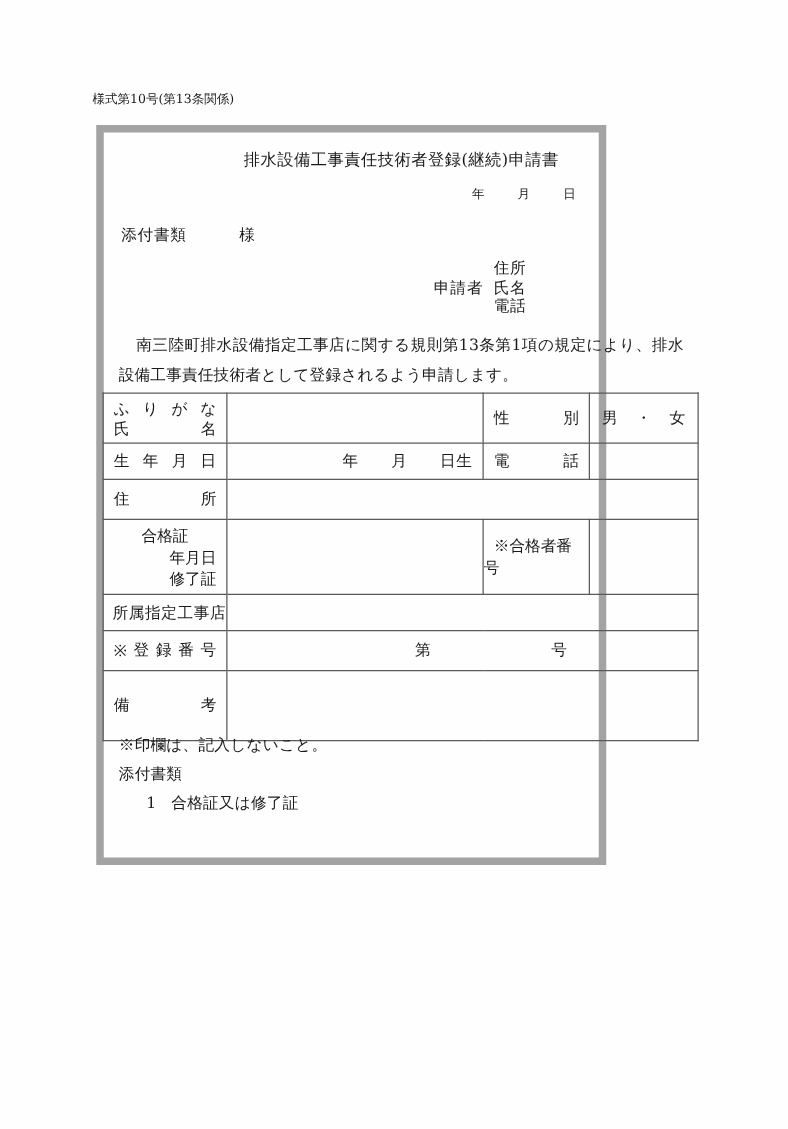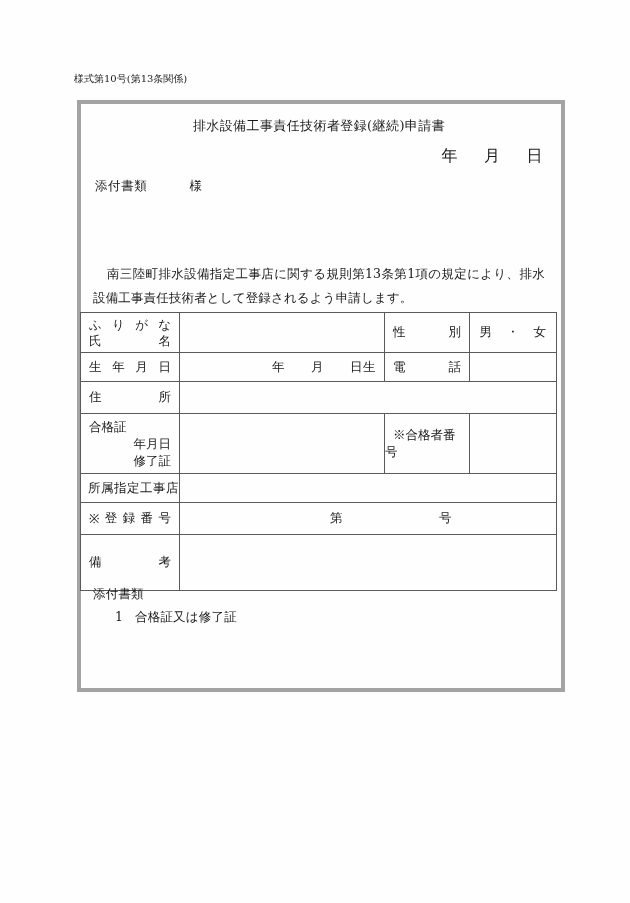--- a/index.html
+++ b/index.html
@@ -30,41 +30,41 @@
     font-size: 10px;
     letter-spacing: 0px;
     white-space: nowrap;
   }
 
   
   .frame {
     position: absolute;
     left: 77px;
     top: 100px;
-    width: 488px;
+    width: 408px;
     height: 592px;
-    border: 4px solid #a3a3a3;
+    border: 6px solid #a3a3a3;
     box-sizing: border-box;
   }
 
   
   .title {
     position: absolute;
     left: 0;
     top: 13px;
     width: 476px;
     text-align: center;
     font-size: 13px;
     letter-spacing: 0.4px;
   }
   .date-line {
     position: absolute;
     right: 18px;
     top: 42px;
-    font-size: 16px;
+    font-size: 10px;
     letter-spacing: 0.5px;
   }
   .date-line span { display: inline-block; }
   .date-line .y { margin-right: 26px; }
   .date-line .m { margin-right: 26px; }
 
   .addressee {
     position: absolute;
     left: 14px;
     top: 74px;
@@ -170,21 +170,21 @@
     letter-spacing: 0.5px;
   }
   .birth-inner .y { margin-right: 26px; }
   .birth-inner .m { margin-right: 26px; }
 
   .cert-stack {
     display: block;
     padding: 4px 8px;
     line-height: 17px;
   }
-  .cert-stack .l1 { text-align: left; }
+  .cert-stack .l1 { text-align: center; }
   .cert-stack .l2 { text-align: right; }
   .cert-stack .l3 { text-align: right; }
 
   .regno-inner {
     display: flex;
     align-items: center;
     padding-left: 150px;
     letter-spacing: 0.5px;
   }
   .regno-inner .dai { margin-right: 96px; }
@@ -226,20 +226,34 @@
     <div class="title">排水設備工事責任技術者登録(継続)申請書</div>
 
     <div class="date-line">
       <span class="y">年</span><span class="m">月</span><span class="d">日</span>
     </div>
 
     <div class="addressee">
       <span>添付書類</span><span class="sama">様</span>
     </div>
 
+    <div class="applicant">
+      <div class="applicant-row">
+        <span class="applicant-label blank applicant-tag"></span>
+        <span class="applicant-tag">住所</span>
+      </div>
+      <div class="applicant-row">
+        <span class="applicant-label">申請者</span>
+        <span class="applicant-tag">氏名</span>
+      </div>
+      <div class="applicant-row">
+        <span class="applicant-label blank applicant-tag"></span>
+        <span class="applicant-tag">電話</span>
+      </div>
+    </div>
 
     <div class="statement">
       <span class="indent">南三陸町排水設備指定工事店に関する規則第13条第1項の規定により、排水設備工事責任技術者として登録されるよう申請します。</span>
     </div>
 
     <table class="tbl">
       <colgroup>
         <col style="width:99px">
         <col style="width:205px">
         <col style="width:85px">
@@ -358,20 +372,21 @@
               <span>備</span>
               <span>考</span>
             </span>
           </td>
           <td colspan="3"></td>
         </tr>
       </tbody>
     </table>
 
     <div class="notes">
+      <div>※印欄は、記入しないこと。</div>
       <div class="attach-head">添付書類</div>
       <ol>
         <li>
           <span class="num">1</span><span>合格証又は修了証</span>
         </li>
       </ol>
     </div>
 
   </div>
 </div>

